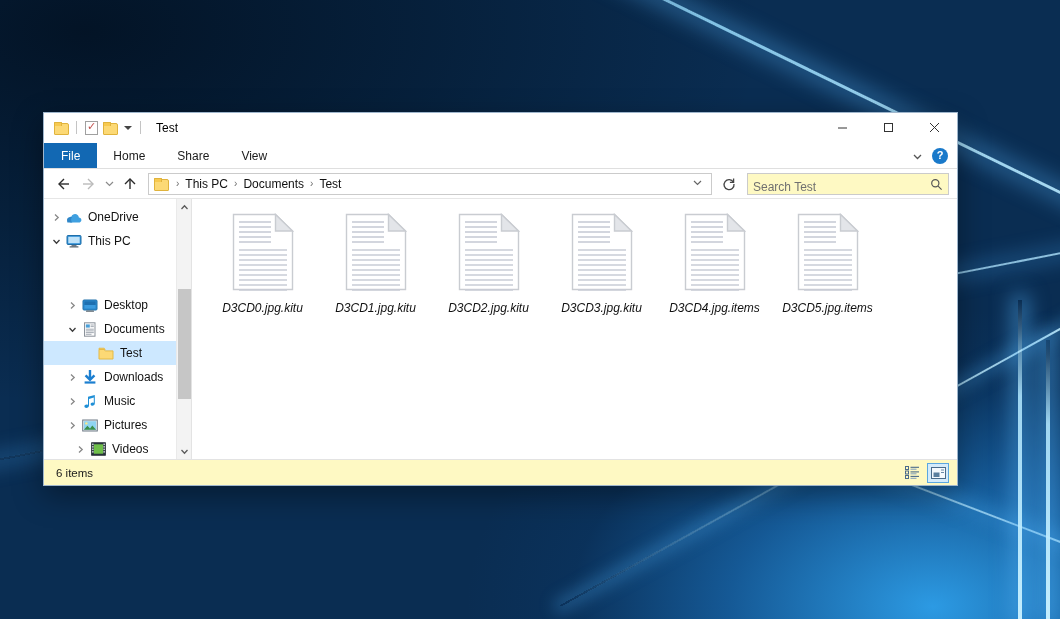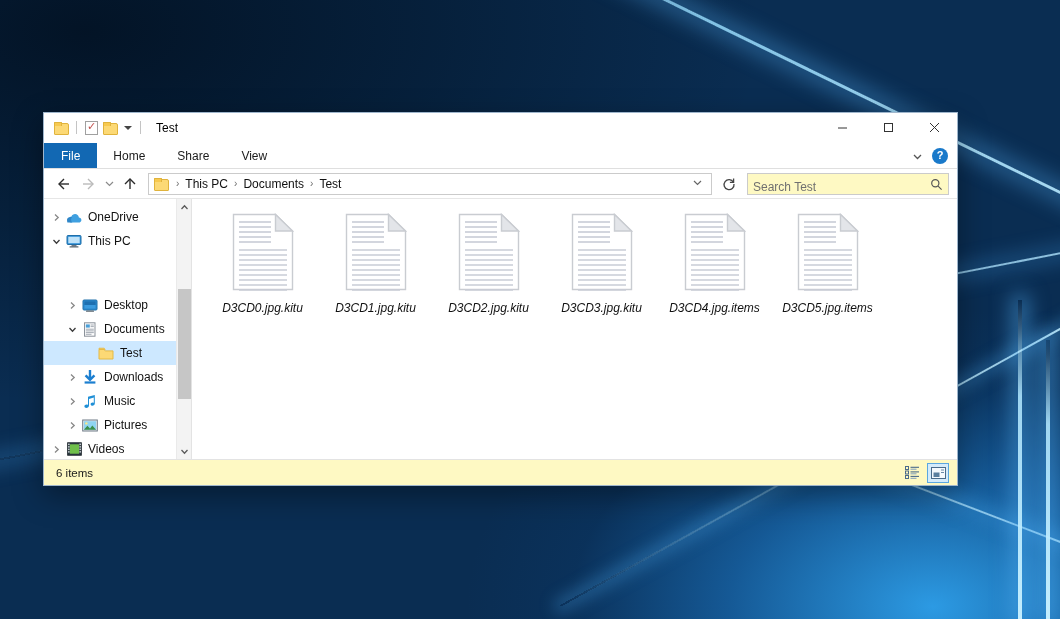--- a/index.html
+++ b/index.html
@@ -493,21 +493,21 @@
               <span class="tree-ico">
                 <svg width="16" height="13" viewBox="0 0 16 13">
                   <rect x="0.7" y="1" width="14.6" height="11" fill="#e9eef2" stroke="#6f7a85" stroke-width="1"></rect>
                   <rect x="1.9" y="2.2" width="12.2" height="8.6" fill="#8fd4f2"></rect>
                   <path d="M1.9 10.8l3.5-4 2.6 2.6 2.3-2.8 3.8 4.2z" fill="#3c8f4a"></path>
                   <circle cx="4.4" cy="4.4" r="1.2" fill="#fce98a"></circle>
                 </svg>
               </span>
               <span class="t-label">Pictures</span>
             </div>
-            <div class="tree-item" style="padding-left: 4px;">
+            <div class="tree-item" style="padding-left: 28px;">
               <span class="twisty">
                 <svg width="9" height="9" viewBox="0 0 9 9">
                   <polyline points="3,1.5 6.2,4.5 3,7.5" fill="none" stroke="#888" stroke-width="1.3"></polyline>
                 </svg>
               </span>
               <span class="tree-ico">
                 <svg width="15" height="14" viewBox="0 0 15 14">
                   <rect x="0.7" y="0.8" width="13.6" height="12.4" fill="#2e3a42" stroke="#1d262c" stroke-width="1"></rect>
                   <rect x="2.9" y="2.3" width="9.2" height="9.4" fill="#6fbf4a"></rect>
                   <g fill="#e8eef2">

